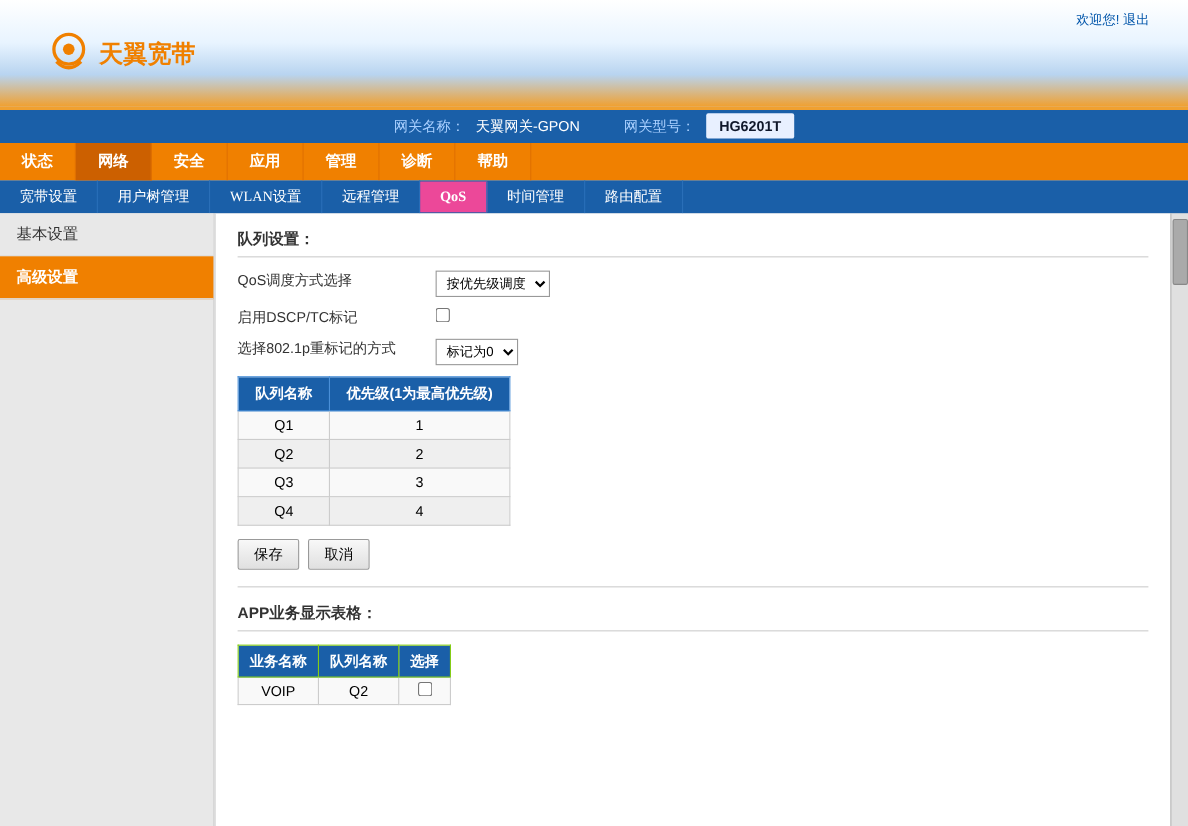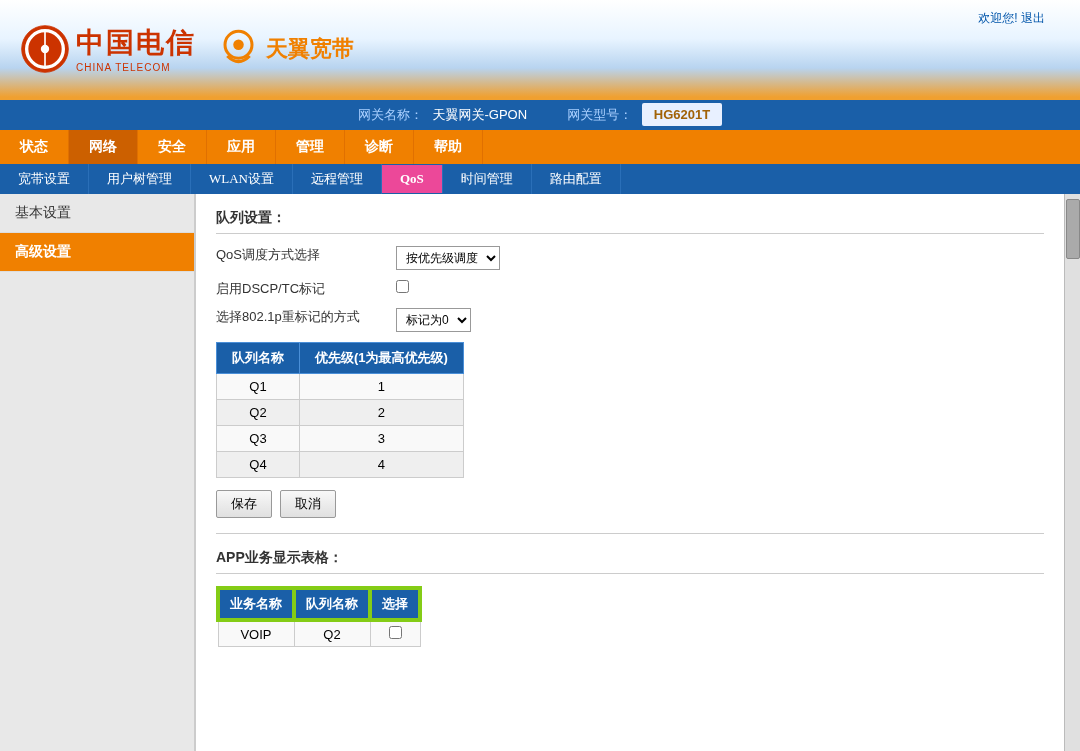--- a/index.html
+++ b/index.html
@@ -71,21 +71,21 @@
     .gateway-bar {
       background: #1a5fa8;
       color: white;
       display: flex;
       justify-content: center;
       align-items: center;
       padding: 6px 20px;
       font-size: 13px;
     }
     .gateway-bar .gw-name { margin-right: 40px; }
-    .gateway-bar .gw-type { background: #e8f0ff; color: #a16207; padding: 4px 12px; border-radius: 2px; font-weight: bold; text-align: right; }
+    .gateway-bar .gw-type { background: #e8f0ff; color: #0f172a; padding: 4px 12px; border-radius: 2px; font-weight: bold; text-align: right; }
     .gateway-bar label { color: #aad0ff; margin-right: 6px; }
 
     
     .nav-bar {
       background: #f08000;
       display: flex;
       align-items: center;
       padding: 0;
     }
     .nav-item {
@@ -239,49 +239,35 @@
 
     .app-table {
       border-collapse: collapse;
       font-size: 13px;
       margin-top: 8px;
     }
     .app-table th {
       background: #1a5fa8;
       color: white;
       padding: 5px 10px;
-      border: 4px solid #84cc16;
+      border: 1px solid #84cc16;
       text-align: center;
     }
     .app-table td {
       padding: 4px 10px;
       border: 1px solid #ccc;
       background: #f9f9f9;
       text-align: center;
     }
     .app-table tr:nth-child(even) td { background: #efefef; }
   </style>
 </head>
 <body>
 
 <div class="header">
-  <div class="ct-logo">
-
-    <svg class="ct-icon" viewBox="0 0 60 60" xmlns="http://www.w3.org/2000/svg">
-      <circle cx="30" cy="30" r="28" fill="#cc3300" stroke="#cc3300" stroke-width="1"></circle>
-      <path d="M30 8 C18 8, 8 18, 8 30 C8 42, 18 52, 30 52" stroke="white" stroke-width="4" fill="none"></path>
-      <path d="M30 8 C42 8, 52 18, 52 30 C52 42, 42 52, 30 52" stroke="white" stroke-width="4" fill="none"></path>
-      <circle cx="30" cy="30" r="5" fill="white"></circle>
-      <line x1="30" y1="8" x2="30" y2="52" stroke="white" stroke-width="2"></line>
-    </svg>
-    <div class="ct-text">
-      <span class="ct-name">中国电信</span>
-      <span class="ct-sub">CHINA TELECOM</span>
-    </div>
-  </div>
 
   <div class="tianyi-logo">
     <svg class="tianyi-icon" viewBox="0 0 60 60" xmlns="http://www.w3.org/2000/svg">
       <circle cx="30" cy="25" r="18" fill="none" stroke="#f08000" stroke-width="4"></circle>
       <path d="M15 40 Q30 55 45 40" stroke="#f08000" stroke-width="4" fill="none"></path>
       <circle cx="30" cy="25" r="7" fill="#f08000"></circle>
     </svg>
     <span class="tianyi-text">天翼宽带</span>
   </div>
 

